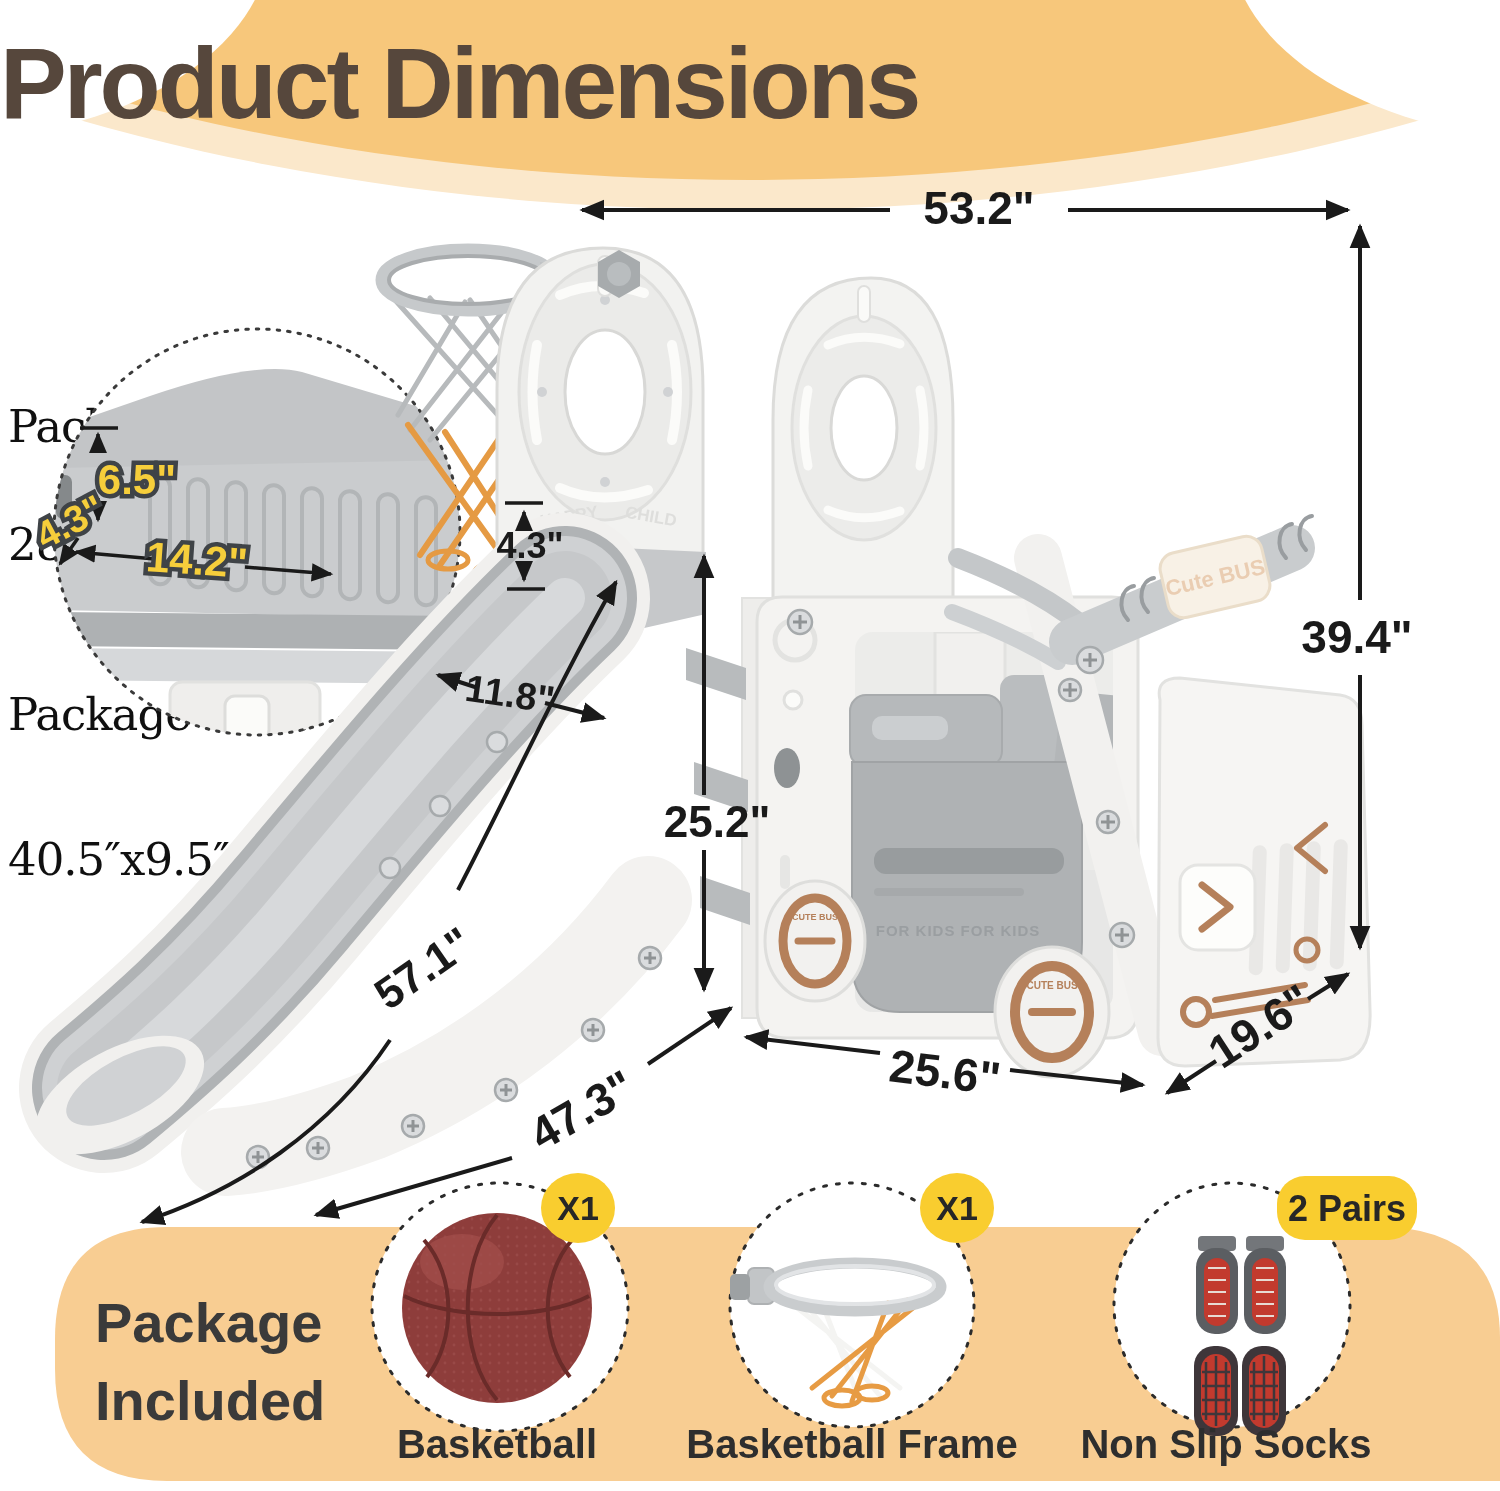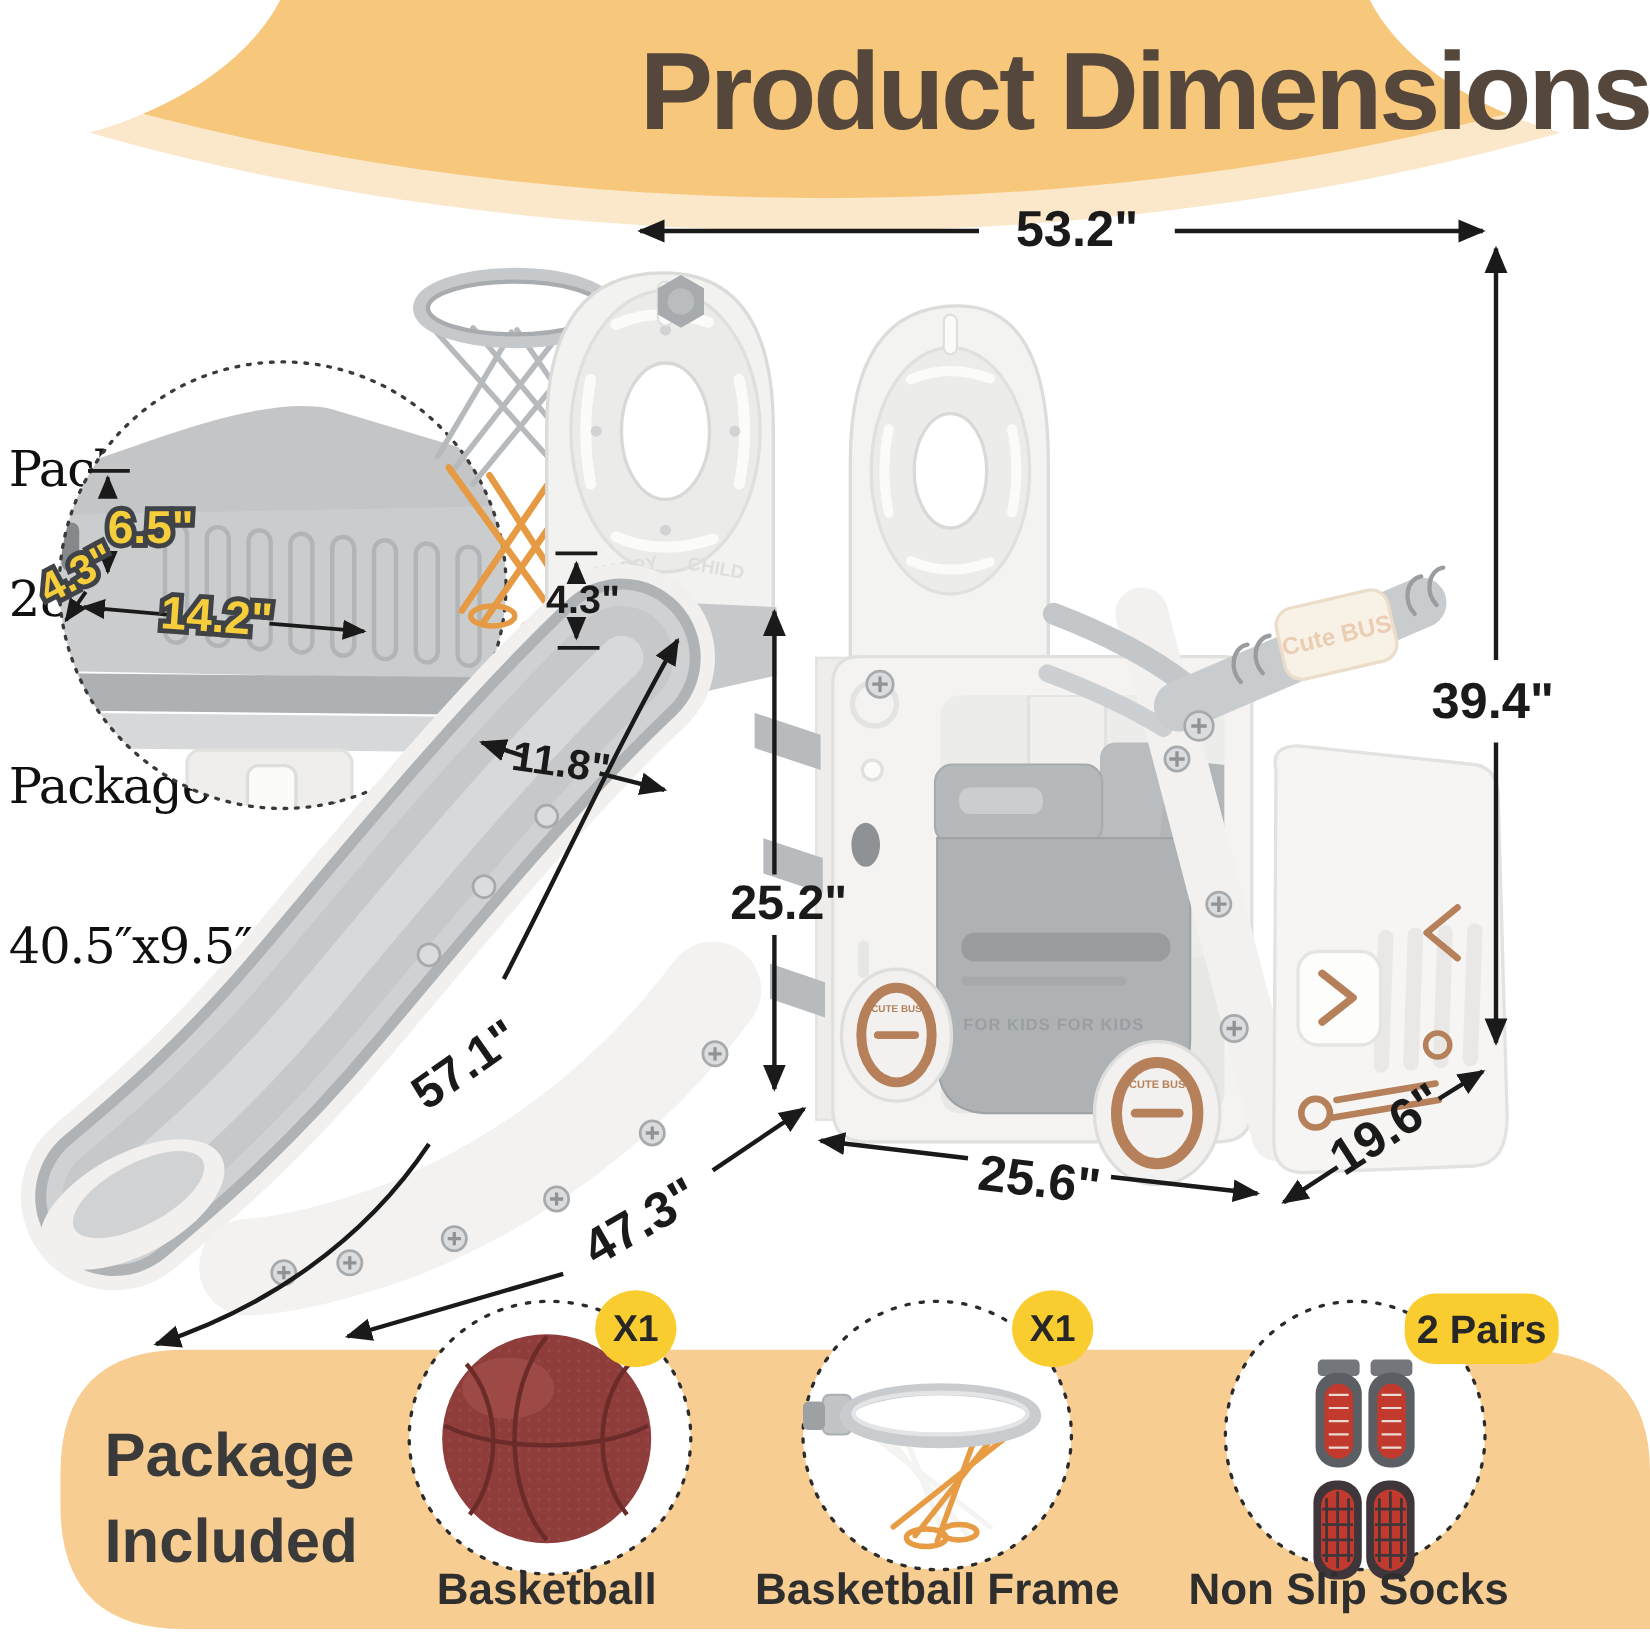--- a/index.html
+++ b/index.html
@@ -4,21 +4,21 @@
 <style>
   html,body{margin:0;padding:0;background:#ffffff;}
   .canvas{position:relative;width:1500px;height:1491px;background:#ffffff;overflow:hidden;
           font-family:"Liberation Sans",sans-serif;}
   .hdr-glow,.hdr-main,.hdr-corner{position:absolute;border-radius:50%;}
   .hdr-glow{left:-680px;top:-1330px;width:2860px;height:1540px;background:#FBE8CB;}
   .hdr-main{left:-650px;top:-1300px;width:2800px;height:1480px;background:#F7C77B;}
   .hdr-corner{background:#ffffff;width:660px;height:400px;}
   .hdr-corner.left{left:-390px;top:-260px;}
   .hdr-corner.right{left:1230px;top:-260px;}
-  .title{position:absolute;left:0;right:0;top:26px;text-align:right;
+  .title{position:absolute;left:0;right:0;top:26px;text-align:left;
          font-size:100px;font-weight:bold;letter-spacing:-3px;color:#56473C;}
   .pkg{position:absolute;left:8px;font-family:"DejaVu Serif",serif;font-size:45px;
        color:#101010;white-space:nowrap;letter-spacing:-1px;}
   .pkg.l1{top:400px;} .pkg.l2{top:518px;} .pkg.l3{top:688px;} .pkg.l4{top:833px;}
   svg{position:absolute;left:0;top:0;}
   .dim{font-family:"Liberation Sans",sans-serif;font-weight:bold;fill:#1a1a1a;}
   .yellow-lbl{font-family:"Liberation Sans",sans-serif;font-weight:bold;fill:#F6CE3B;
               stroke:#3F4347;stroke-width:9px;paint-order:stroke;}
   .bottom-heading{font-family:"Liberation Sans",sans-serif;font-weight:bold;fill:#3A3A3A;}
   .item-label{font-family:"Liberation Sans",sans-serif;font-weight:bold;fill:#2E2E2E;}

